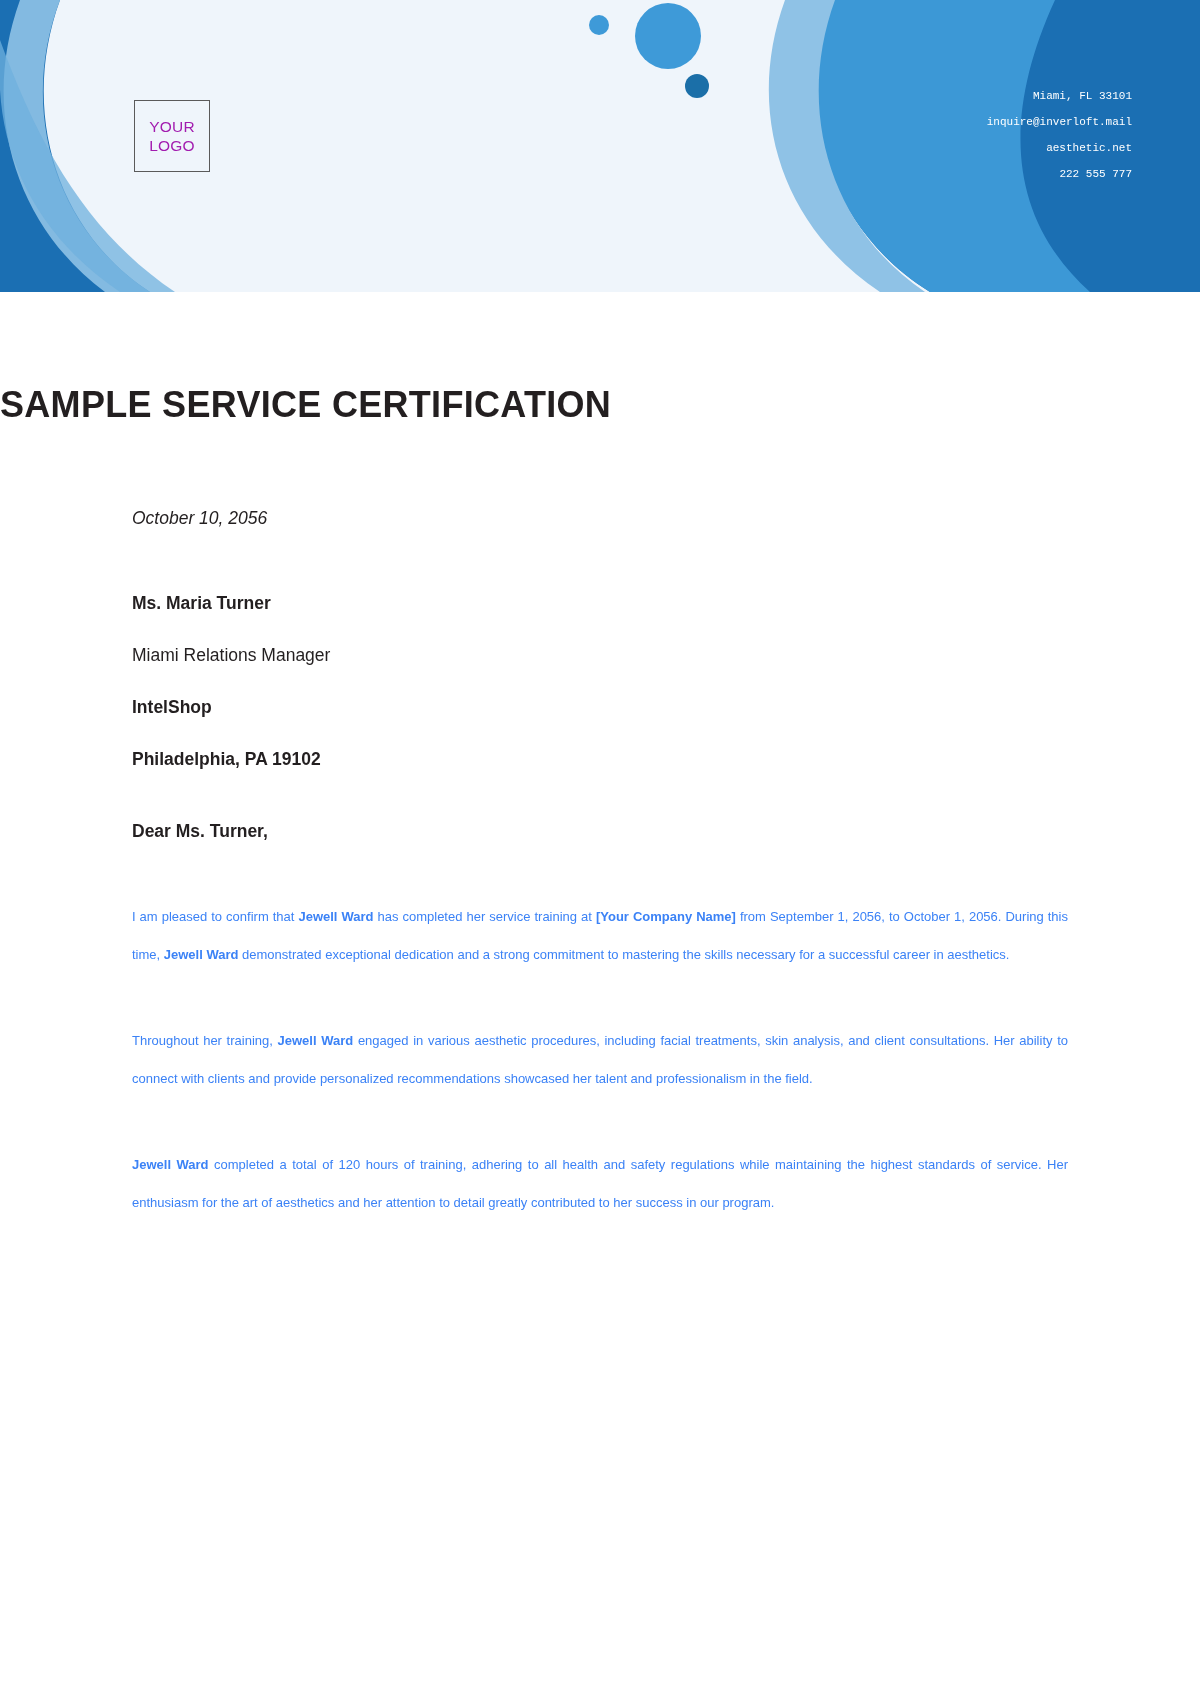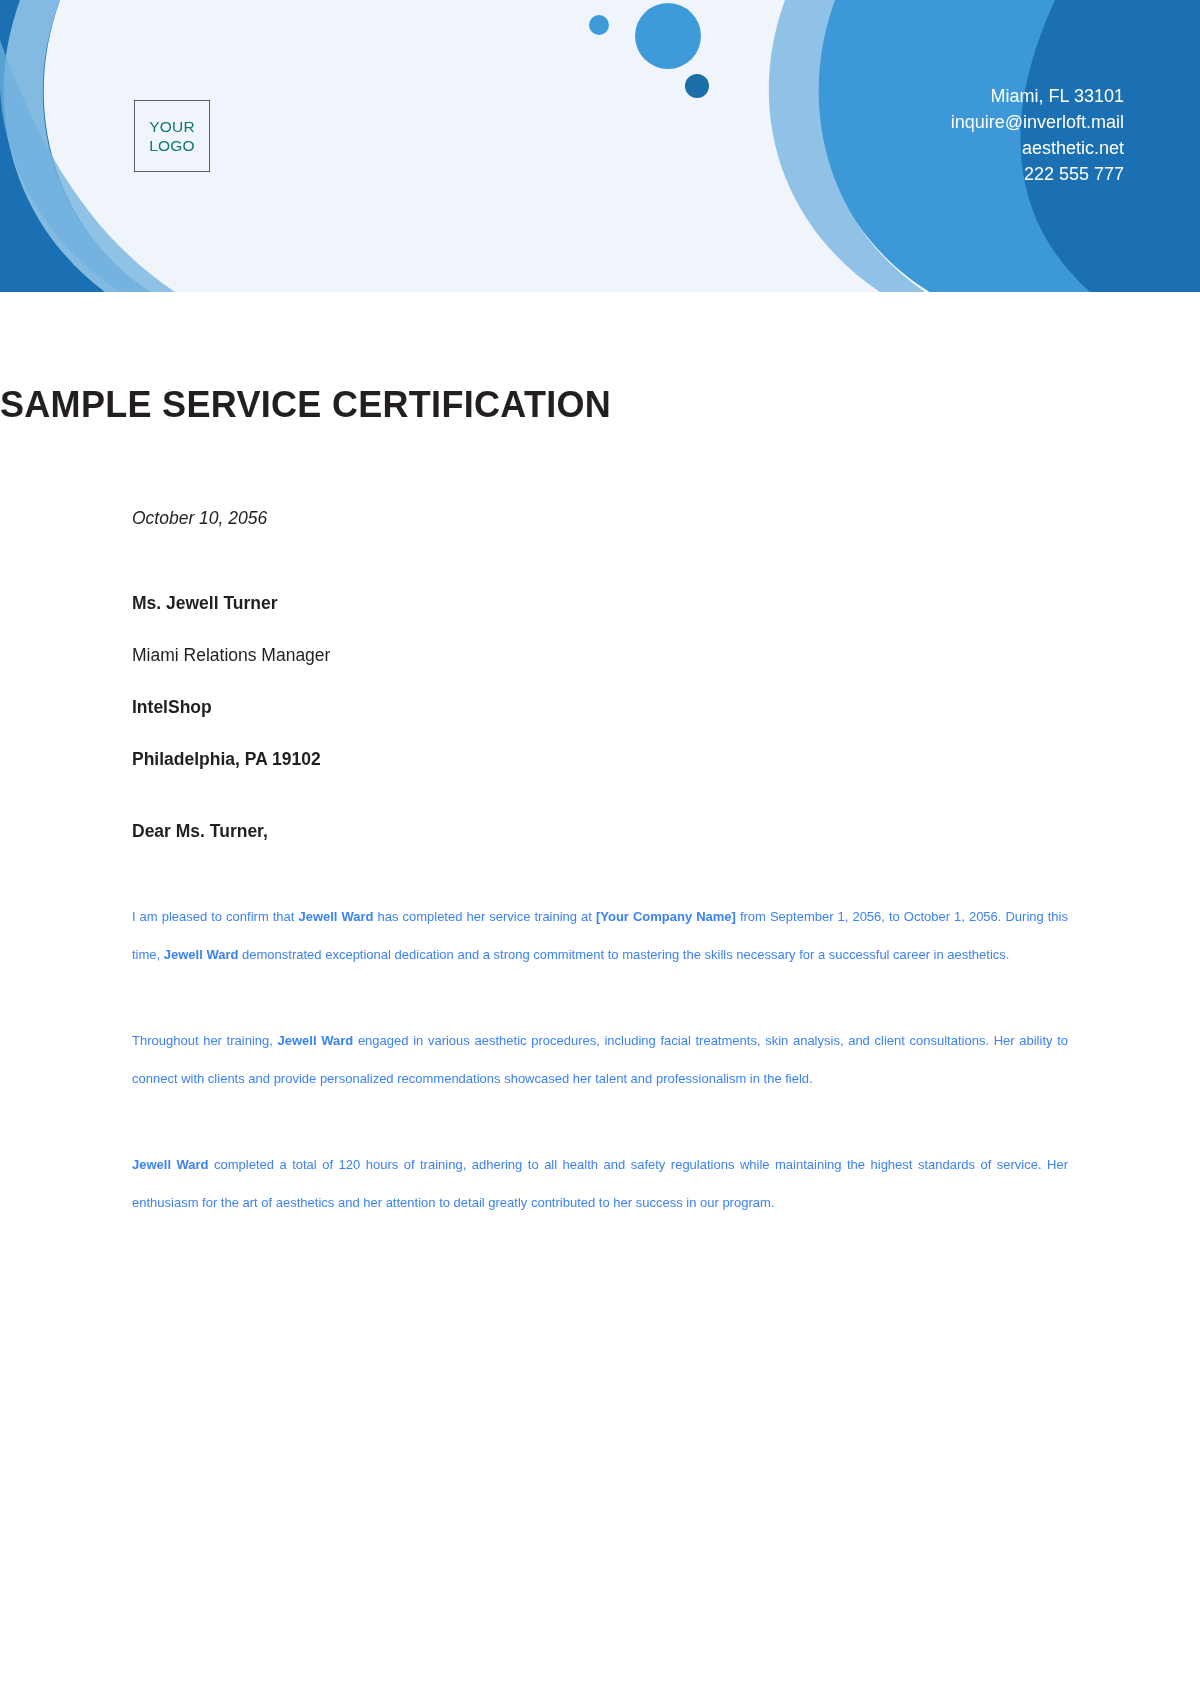--- a/index.html
+++ b/index.html
@@ -48,36 +48,36 @@
     display: flex;
     flex-direction: column;
     align-items: center;
     justify-content: center;
     background: transparent;
     z-index: 5;
   }
   .logo-box span {
     font-size: 15.5px;
     letter-spacing: 0.2px;
-    color: #0f766e;
+    color: #a21caf;
     line-height: 19px;
     font-family: "Liberation Sans", sans-serif;
   }
 
   
   .contact {
     position: absolute;
-    right: 76px;
+    right: 68px;
     top: 83px;
     text-align: right;
     color: #ffffff;
-    font-size: 18px;
+    font-size: 11px;
     line-height: 26px;
     z-index: 6;
-    font-family: Liberation Sans, sans-serif;
+    font-family: Liberation Mono, monospace;
   }
   .contact div { white-space: nowrap; }
 
   
   .doc {
     position: absolute;
     left: 0;
     top: 292px;
     width: 1200px;
   }
@@ -173,21 +173,21 @@
 
 <div class="doc">
 
   <div class="title">SAMPLE SERVICE CERTIFICATION</div>
 
   <div class="content">
 
     <div class="date">October 10, 2056</div>
 
     <div class="recipient">
-      <div class="line bold">Ms. Jewell Turner</div>
+      <div class="line bold">Ms. Maria Turner</div>
       <div class="line">Miami Relations Manager</div>
       <div class="line bold">IntelShop</div>
       <div class="line bold">Philadelphia, PA 19102</div>
     </div>
 
     <div class="salutation">Dear Ms. Turner,</div>
 
     <p class="para" style="margin-top:56px;">
       <span>I am pleased to confirm that </span><span class="bold">Jewell Ward</span><span> has completed her service training at </span><span class="bold">[Your Company Name]</span><span> from September 1, 2056, to October 1, 2056. During this time, </span><span class="bold">Jewell Ward</span><span> demonstrated exceptional dedication and a strong commitment to mastering the skills necessary for a successful career in aesthetics.</span>
     </p>

